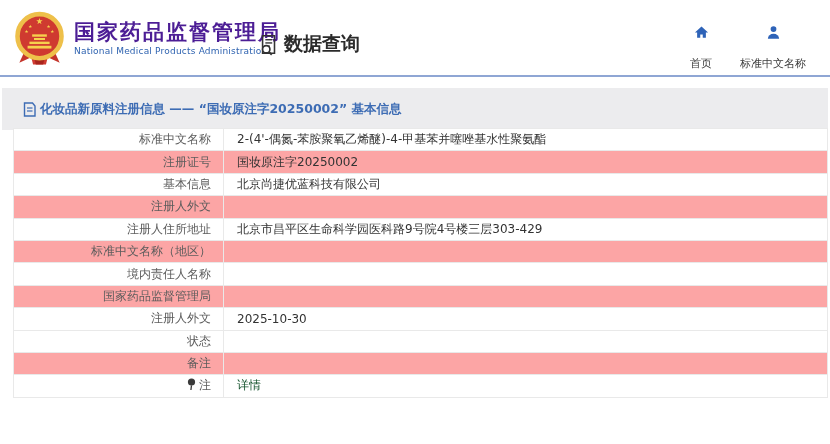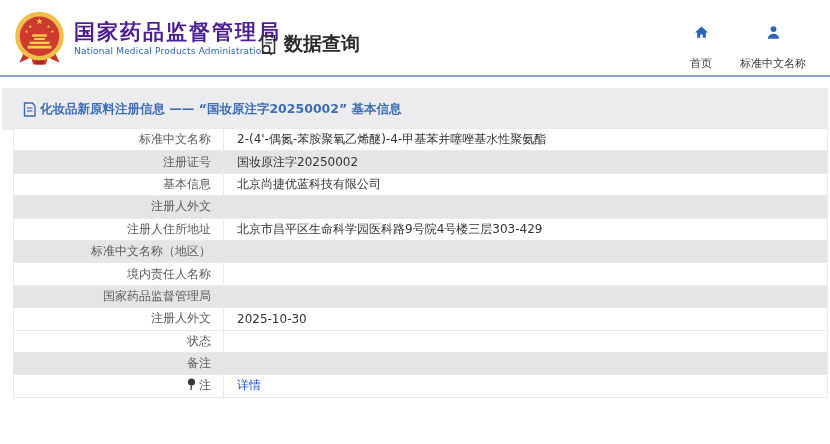--- a/index.html
+++ b/index.html
@@ -38,25 +38,25 @@
   .title-doc-icon svg { width: 13px; height: 15px; display: block; margin-right: 4px; }
   .title-text { color: #3d6cb4; font-size: 12.5px; font-weight: bold; }
 
   
   .info-table {
     position: absolute; top: 128px; left: 13px; width: 815px;
     border-collapse: collapse; table-layout: fixed; font-size: 12px;
     border: 1px solid #ec4899;
   }
   .info-table td { border: 1px solid #e9e9e9; height: 22.4px; padding: 0; overflow: hidden; white-space: nowrap; }
-  .info-table tr.even { background: #e5e5e5; }
+  .info-table tr.even { background: #fca5a5; }
   .info-table tr.odd  { background: #ffffff; }
   td.label { width: 210px; text-align: right; padding-right: 12px; color: #5c5c5c; }
   td.value { padding-left: 13px; color: #333333; }
-  .detail-link { color: #1d4ed8; text-decoration: none; cursor: pointer; }
+  .detail-link { color: #14532d; text-decoration: none; cursor: pointer; }
   .pin-icon svg { width: 9px; height: 13px; vertical-align: -2px; margin-right: 3px; }
 </style>
 </head>
 <body>
 
 <div class="page">
 
   <div class="header">
 
     <div class="brand">

